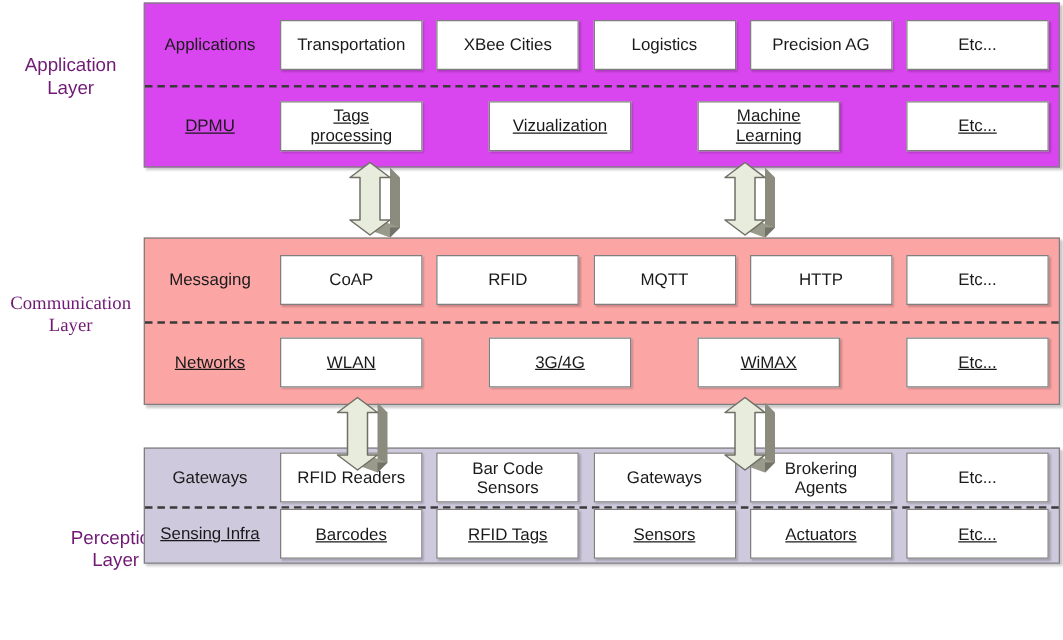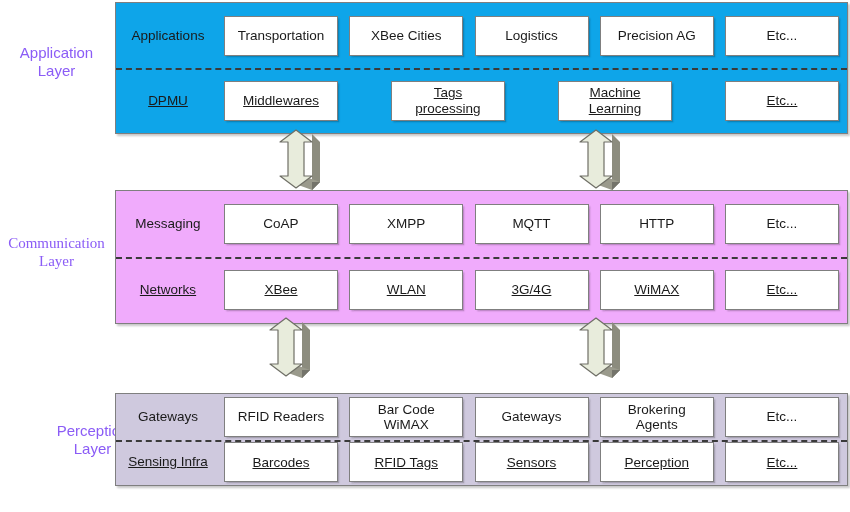--- a/index.html
+++ b/index.html
@@ -15,23 +15,23 @@
 
   
   .layer{
     position:absolute;
     left:115px;
     width:733px;
     box-sizing:border-box;
     border:1px solid #7f7f7f;
     box-shadow:2px 2px 2px rgba(0,0,0,0.22);
   }
-  .layer.application{top:2px;height:132px;background:#0ea5e9;}
-  .layer.communication{top:190px;height:134px;background:#f0abfc;}
-  .layer.perception{top:393px;height:93px;background:#cfc9de;}
+  .layer.application{top:2px;height:132px;background:#d946ef;}
+  .layer.communication{top:190px;height:134px;background:#fca5a5;}
+  .layer.perception{top:358px;height:93px;background:#cfc9de;}
 
   
   .row{
     position:absolute;
     left:0;right:0;
     display:flex;
     align-items:center;
   }
   .row.top{top:0;height:50%;}
   .row.bottom{top:50%;height:50%;text-decoration:underline;}
@@ -82,21 +82,21 @@
   }
 
   
   .layer-title{
     position:absolute;
     left:0;
     width:113px;
     text-align:center;
     font-size:15px;
     line-height:1.2;
-    color:#8b5cf6;
+    color:#701a75;
     white-space:pre-line;
   }
   .layer-title.application{top:44px;}
   .layer-title.communication{top:234px;font-family:Liberation Serif, serif;}
   .layer-title.perception{top:422px;padding-left:36px;}
 
   
   .arrow{
     position:absolute;
     width:56px;
@@ -130,79 +130,78 @@
         <div class="cell">XBee Cities</div>
         <div class="cell">Logistics</div>
         <div class="cell">Precision AG</div>
         <div class="cell">Etc...</div>
       </div>
     </div>
 
     <div class="row bottom">
       <div class="row-label">DPMU</div>
       <div class="cells">
-        <div class="cell">Middlewares</div>
         <div class="cell">Tags
 processing</div>
+        <div class="cell">Vizualization</div>
         <div class="cell">Machine
 Learning</div>
         <div class="cell">Etc...</div>
       </div>
     </div>
   </div>
 
   <div class="layer communication">
     <div class="divider"></div>
 
     <div class="row top">
       <div class="row-label">Messaging</div>
       <div class="cells">
         <div class="cell">CoAP</div>
-        <div class="cell">XMPP</div>
+        <div class="cell">RFID</div>
         <div class="cell">MQTT</div>
         <div class="cell">HTTP</div>
         <div class="cell">Etc...</div>
       </div>
     </div>
 
     <div class="row bottom">
       <div class="row-label">Networks</div>
       <div class="cells">
-        <div class="cell">XBee</div>
         <div class="cell">WLAN</div>
         <div class="cell">3G/4G</div>
         <div class="cell">WiMAX</div>
         <div class="cell">Etc...</div>
       </div>
     </div>
   </div>
 
   <div class="layer perception">
     <div class="divider"></div>
 
     <div class="row top">
       <div class="row-label">Gateways</div>
       <div class="cells">
         <div class="cell">RFID Readers</div>
         <div class="cell">Bar Code
-WiMAX</div>
+Sensors</div>
         <div class="cell">Gateways</div>
         <div class="cell">Brokering
 Agents</div>
         <div class="cell">Etc...</div>
       </div>
     </div>
 
     <div class="row bottom">
       <div class="row-label">Sensing Infra</div>
       <div class="cells">
         <div class="cell">Barcodes</div>
         <div class="cell">RFID Tags</div>
         <div class="cell">Sensors</div>
-        <div class="cell">Perception</div>
+        <div class="cell">Actuators</div>
         <div class="cell">Etc...</div>
       </div>
     </div>
   </div>
 
   <div class="arrow a1">
     <svg viewBox="0 0 56 68" xmlns="http://www.w3.org/2000/svg">
 
       <polygon points="36,6 44,14 44,54 36,62" fill="#8c8c7e"></polygon>
       <polygon points="14,54 36,62 44,54 22,46" fill="#9a9a8c"></polygon>

